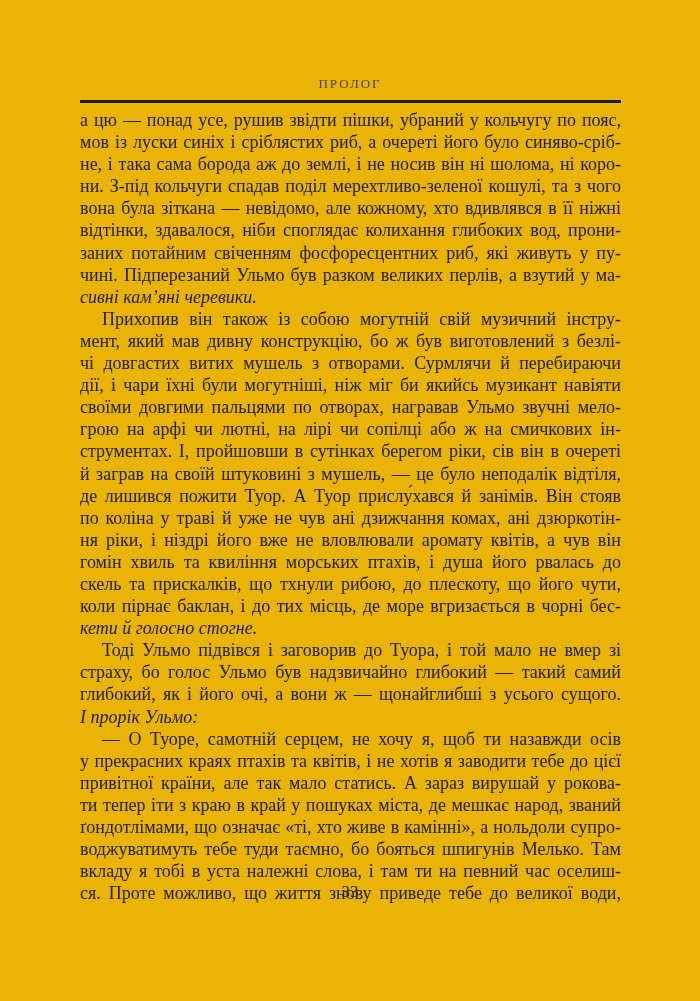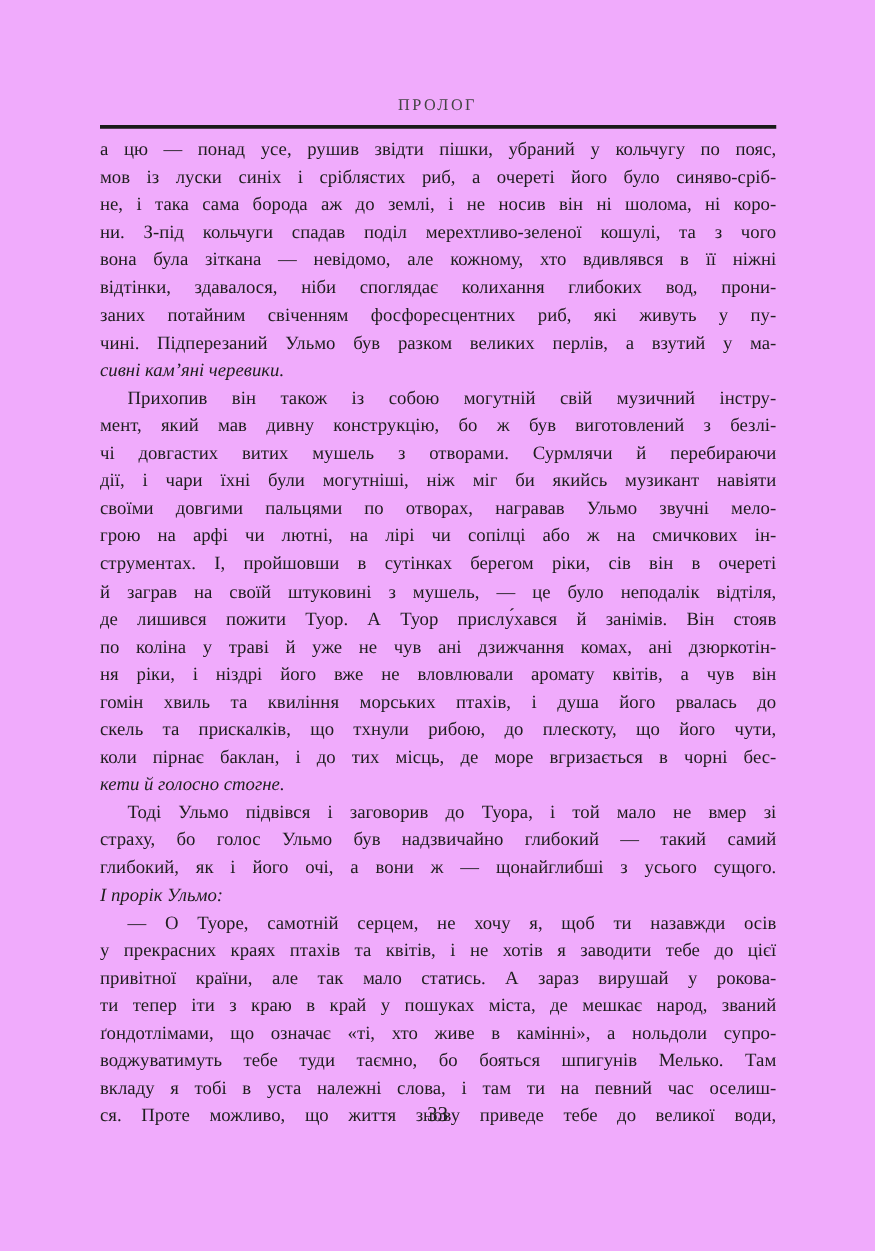--- a/index.html
+++ b/index.html
@@ -4,34 +4,34 @@
 <style>
   html, body { margin: 0; padding: 0; }
   body {
     width: 700px; height: 1001px;
     background: #ffffff;
     position: relative;
     overflow: hidden;
     font-family: "Liberation Serif", "DejaVu Serif", serif;
     color: #1e1e1e;
   }
-  .page { position: absolute; left: 0; top: 0; width: 700px; height: 1001px; background: #f0abfc; }
+  .page { position: absolute; left: 0; top: 0; width: 700px; height: 1001px; background: #eab308; }
   .running-head {
     position: absolute; top: 76px; left: 0; width: 700px;
     text-align: center;
     font-size: 13px; letter-spacing: 2px;
     color: #444;
   }
   .rule {
     position: absolute; top: 100px; left: 80px; width: 541px; height: 3px;
     background: #1a1a1a;
   }
   .body-text {
     position: absolute; top: 109px; left: 80px; width: 541px;
-    font-size: 15px; line-height: 22.1px;
+    font-size: 18px; line-height: 22.1px;
   }
   .line {
     display: block; white-space: nowrap;
     text-align: justify; text-align-last: justify;
     height: 22.1px;
   }
   .line.last { text-align-last: left; font-style: italic; }
   .line.indent { padding-left: 22px; }
   .folio {
     position: absolute; top: 882px; left: 0; width: 700px;

